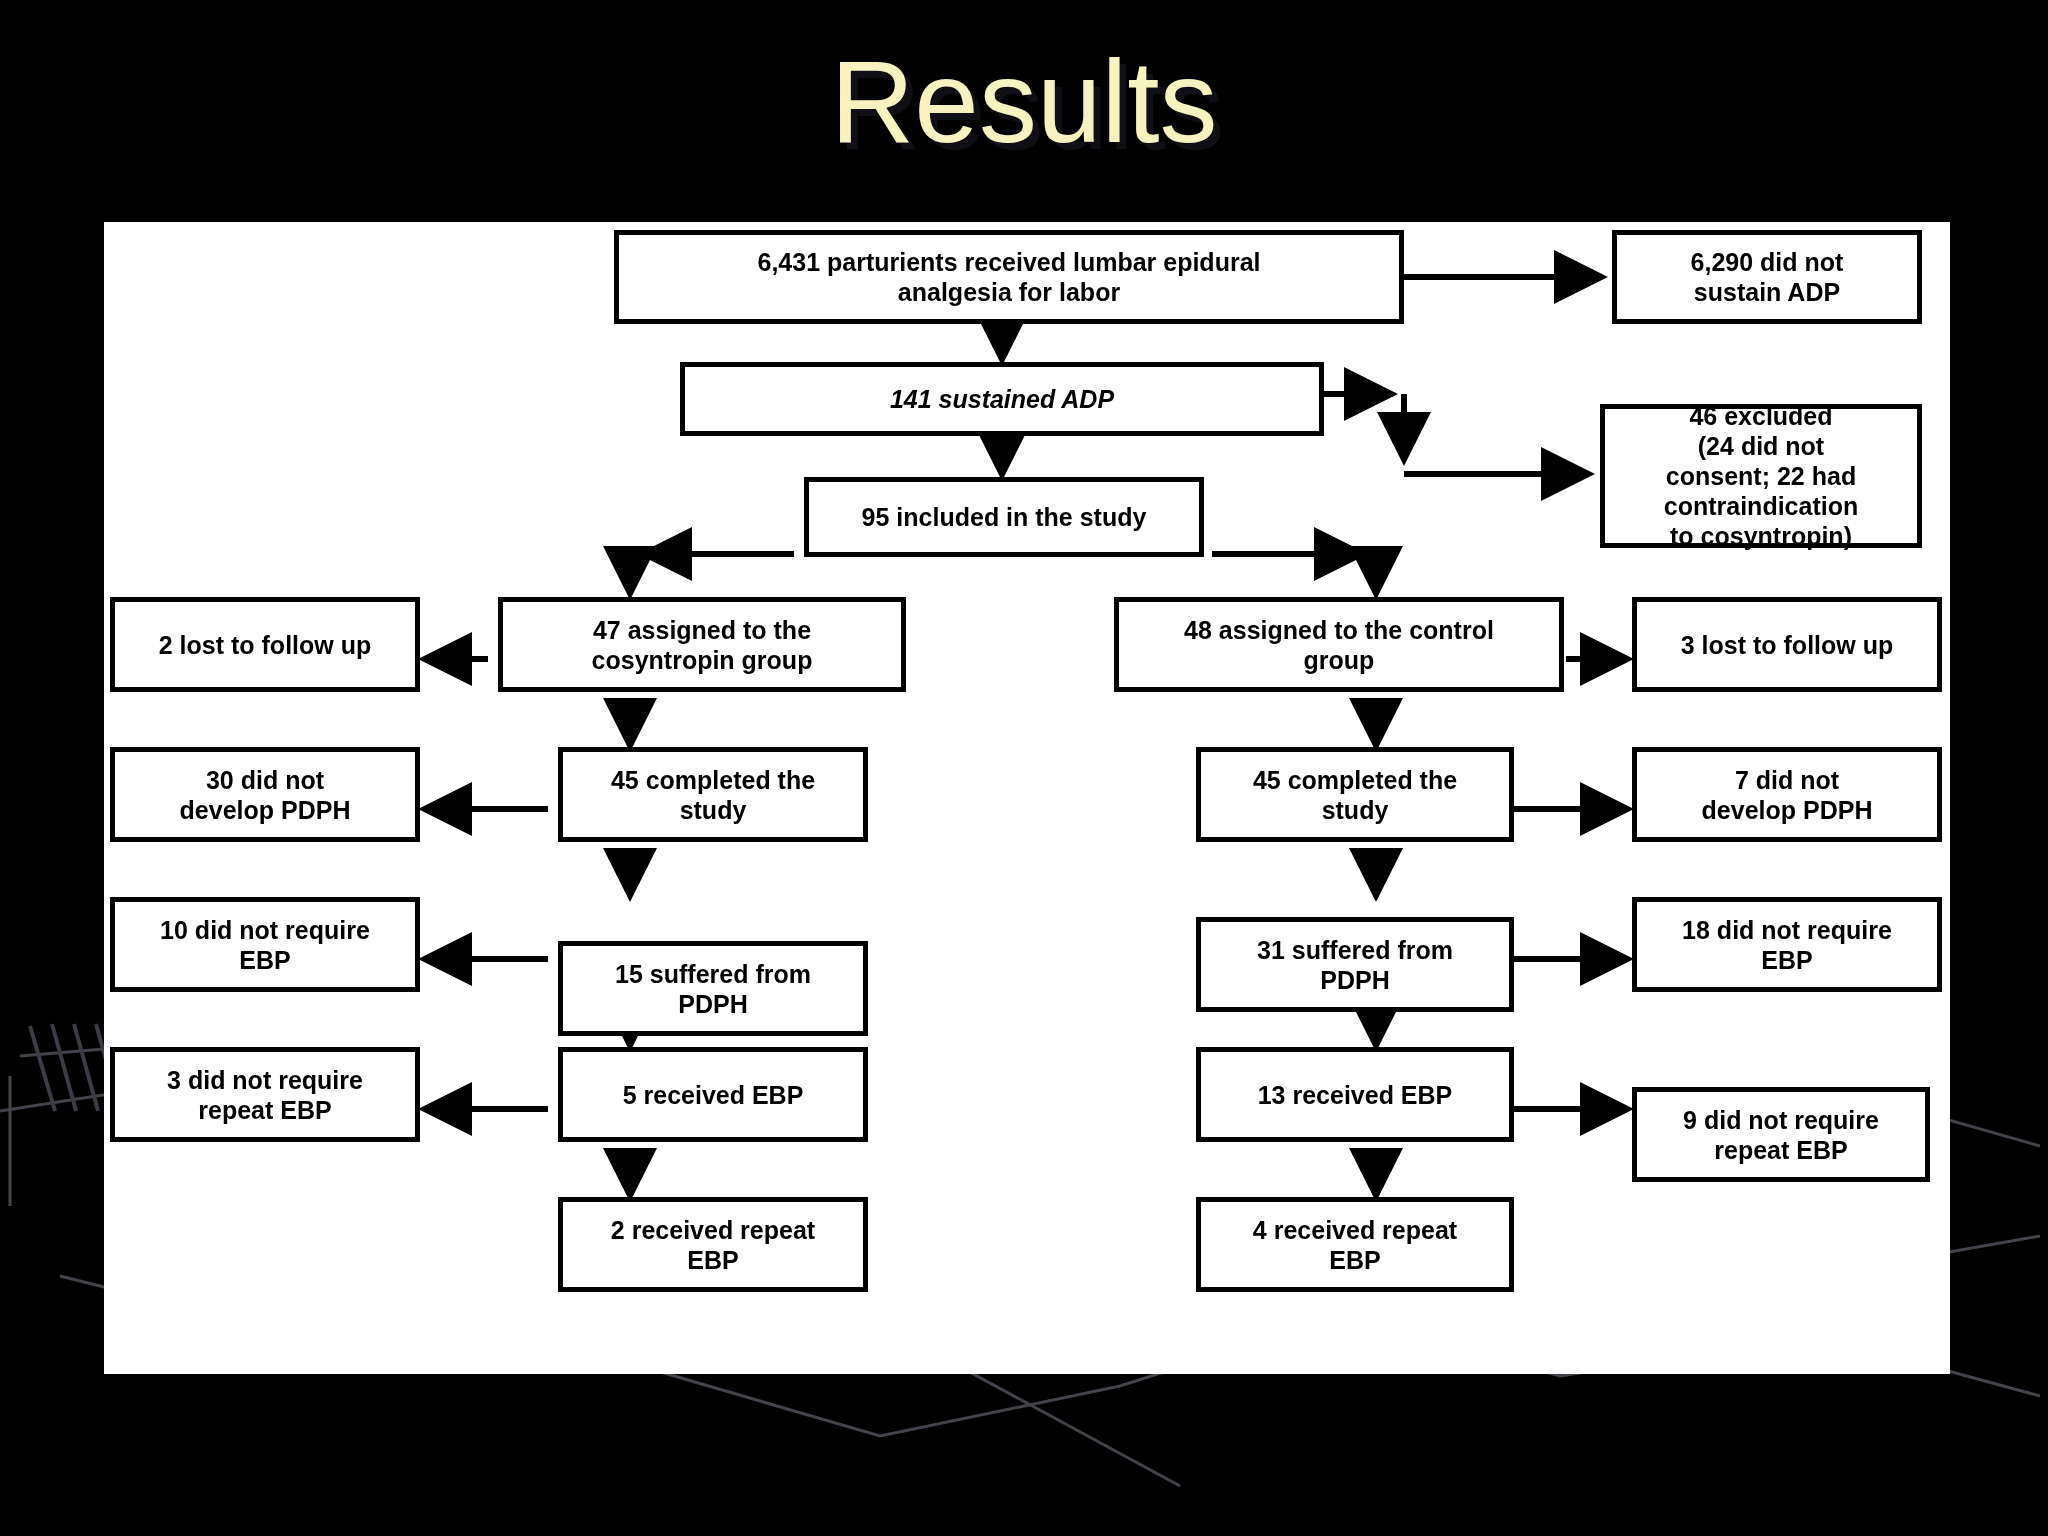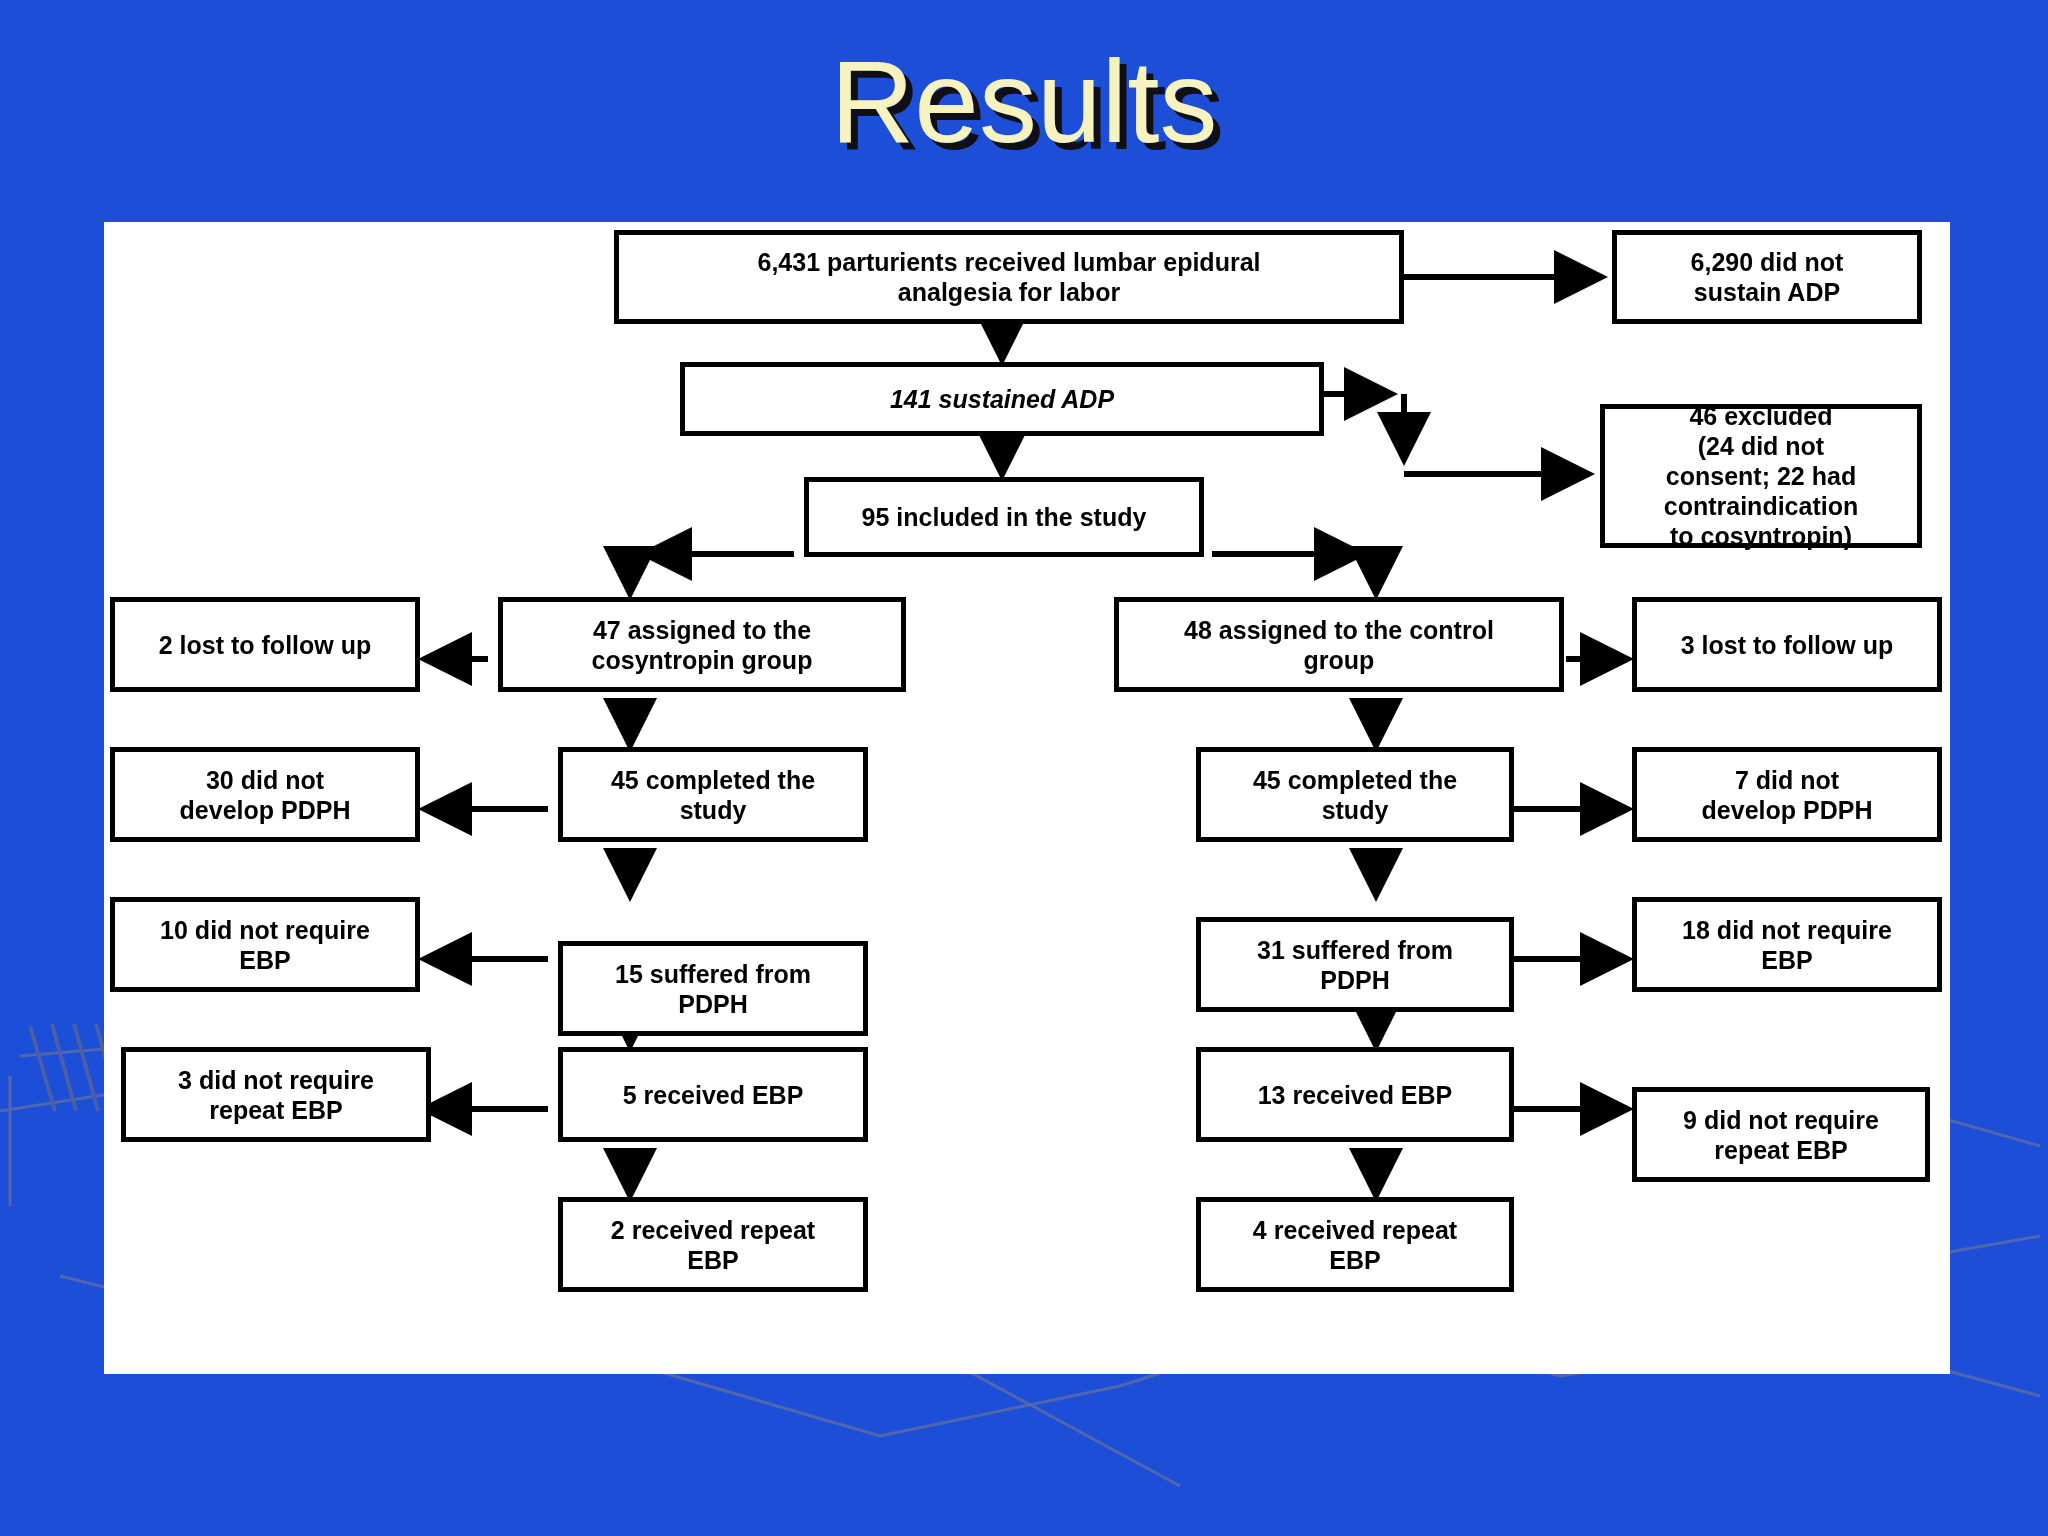--- a/index.html
+++ b/index.html
@@ -12,21 +12,21 @@
     height: 1536px;
     overflow: hidden;
     font-family: "Liberation Sans", sans-serif;
     position: relative;
   }
 
   
   #slide {
     position: absolute;
     inset: 0;
-    background: #1d4ed8;
+    background: #000000;
     overflow: hidden;
   }
   #bg-decoration {
     position: absolute;
     left: 0;
     bottom: 0;
     width: 2048px;
     height: 520px;
     opacity: 0.55;
     pointer-events: none;
@@ -246,21 +246,21 @@
 
     <div class="fbox" style="left:1528px; top:675px; width:310px; height:95px;">
       <span class="txt">18 did not require
 EBP</span>
     </div>
 
     <div class="fbox" style="left:454px; top:825px; width:310px; height:95px;">
       <span class="txt">5 received EBP</span>
     </div>
 
-    <div class="fbox" style="left:17px; top:825px; width:310px; height:95px;justify-content:center;">
+    <div class="fbox" style="left:6px; top:825px; width:310px; height:95px;justify-content:center;">
       <span class="txt">3 did not require
 repeat EBP</span>
     </div>
 
     <div class="fbox" style="left:1092px; top:825px; width:318px; height:95px;">
       <span class="txt">13 received EBP</span>
     </div>
 
     <div class="fbox" style="left:1528px; top:825px; width:298px; height:95px;margin-top:40px;">
       <span class="txt">9 did not require

